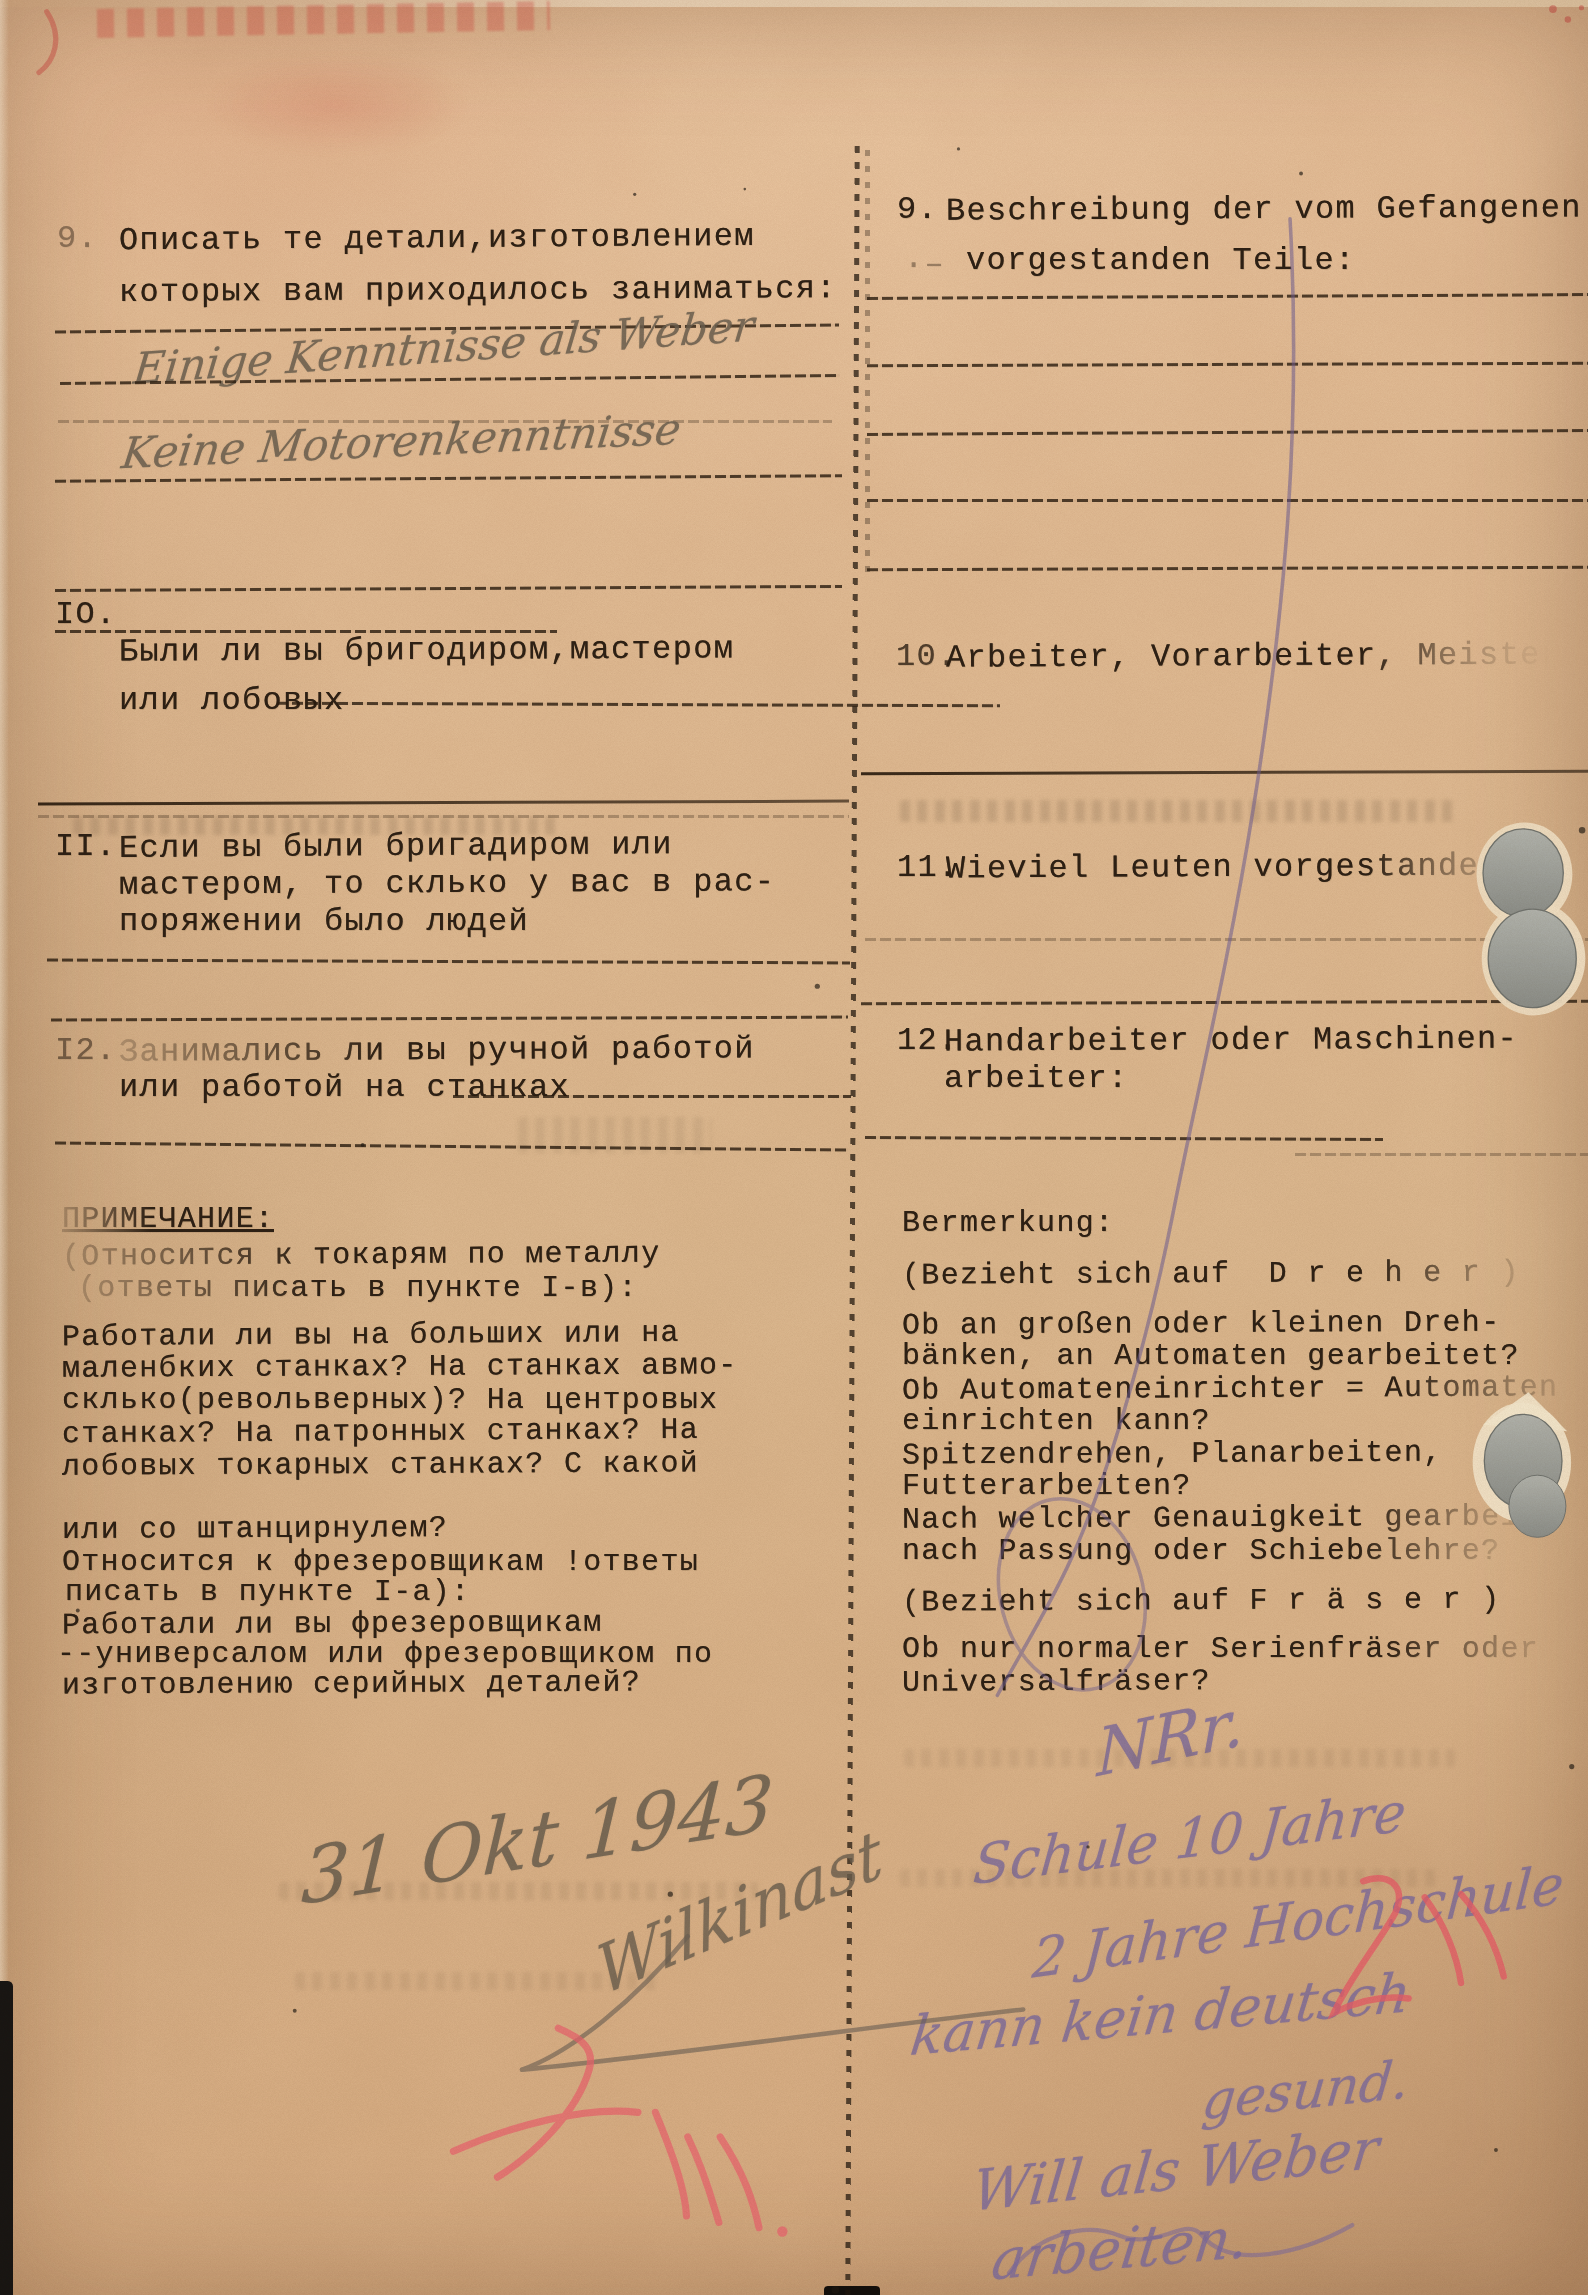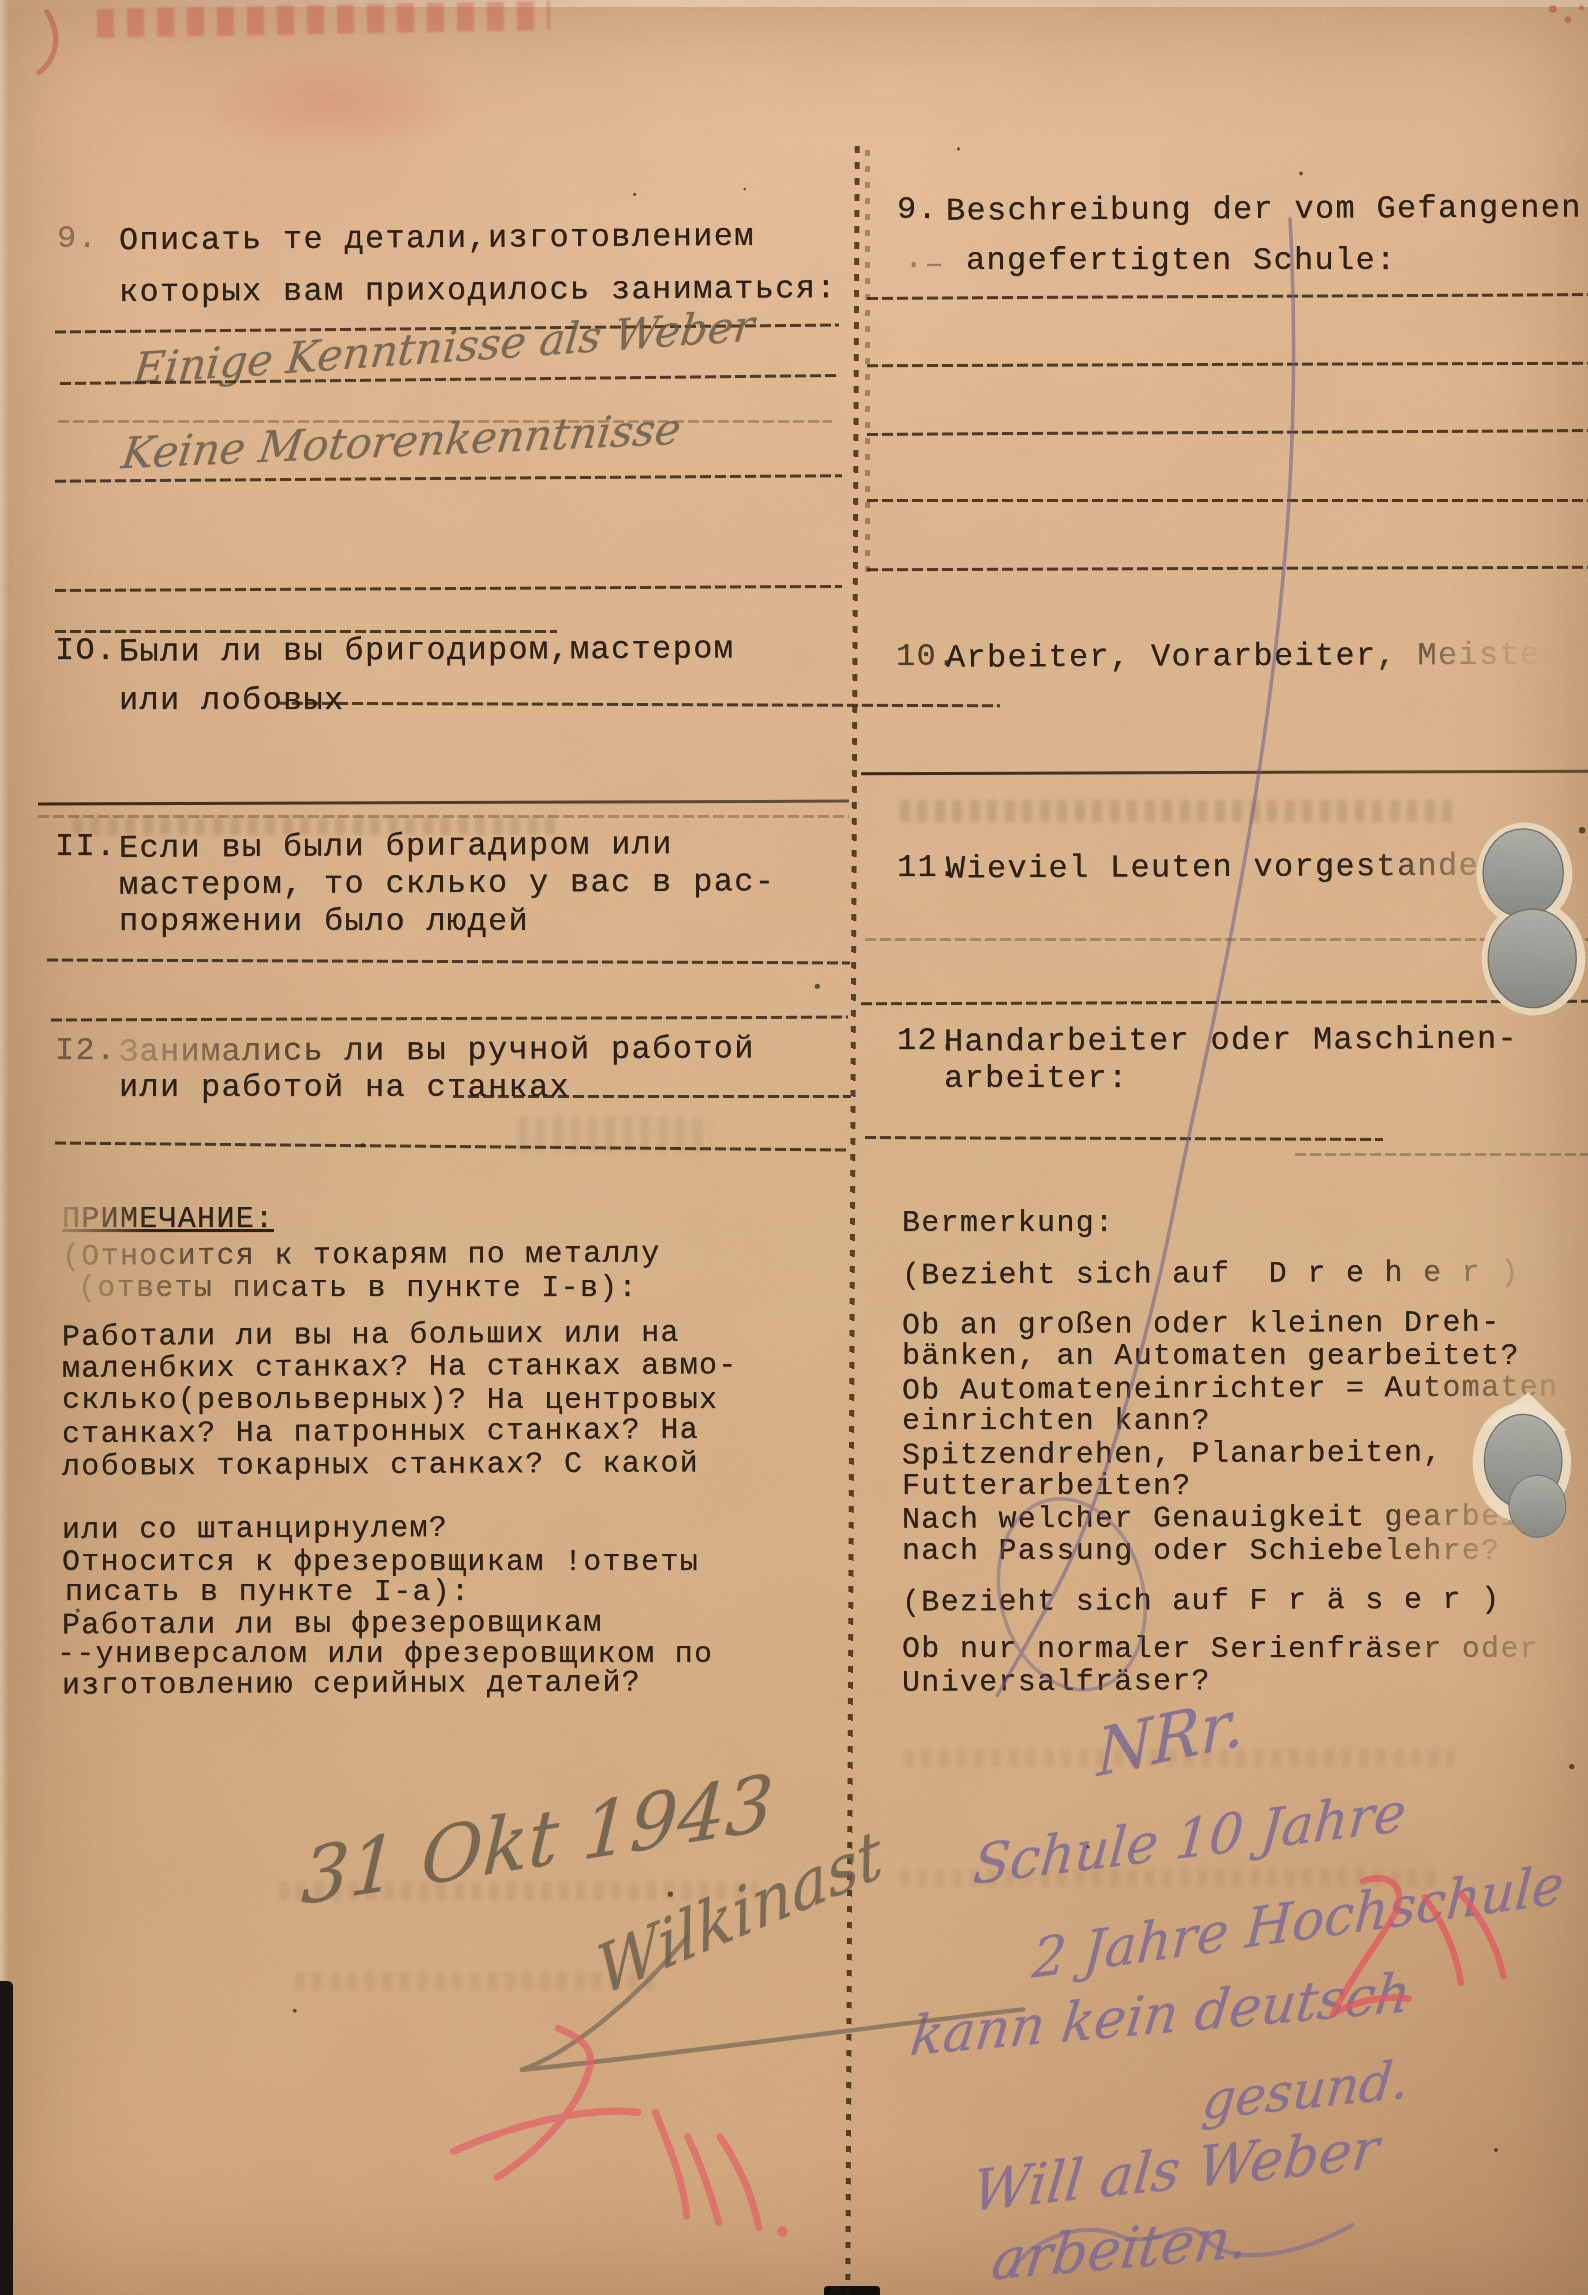--- a/index.html
+++ b/index.html
@@ -69,21 +69,21 @@
 
   <div class="rule" style="left:55px;top:327px;width:784px;transform:rotate(-.5deg);"></div>
   <div class="hw" style="left:133px;top:322px;font-size:43px;transform:rotate(-4deg) skewX(-10deg);">Einige Kenntnisse als Weber</div>
   <div class="rule" style="left:60px;top:378px;width:780px;transform:rotate(-.6deg);"></div>
   <div class="rule faint" style="left:58px;top:420px;width:774px;"></div>
   <div class="hw" style="left:122px;top:416px;font-size:43px;transform:rotate(-2.5deg) skewX(-10deg);">Keine Motorenkenntnisse</div>
   <div class="rule" style="left:55px;top:477px;width:787px;transform:rotate(-.4deg);"></div>
   <div class="rule" style="left:55px;top:587px;width:787px;transform:rotate(-.3deg);"></div>
   <div class="rule" style="left:55px;top:630px;width:502px;"></div>
 
-  <div class="tw q" style="left:55px;top:632px;">IO.</div>
+  <div class="tw q" style="left:55px;top:596px;">IO.</div>
   <div class="tw q" style="left:119px;top:632px;transform:rotate(-.3deg);">Были ли вы бригодиром,мастером</div>
   <div class="tw q" style="left:119px;top:682px;">или лобовых</div>
   <div class="rule" style="left:277px;top:703px;width:723px;transform:rotate(.2deg);"></div>
 
   <div class="rule solid" style="left:38px;top:801px;width:811px;transform:rotate(-.2deg);"></div>
   <div class="rule faint" style="left:38px;top:815px;width:811px;"></div>
   <div class="ghost" style="left:73px;top:817px;width:483px;"></div>
 
   <div class="tw q" style="left:55px;top:828px;">II.</div>
   <div class="tw q" style="left:119px;top:828px;transform:rotate(-.4deg);">Если вы были бригадиром или</div>
@@ -115,21 +115,21 @@
   <div class="tw nt" style="left:62px;top:1667px;transform:rotate(-.3deg);">изготовлению серийных деталей?</div>
 
   <div class="hw" style="left:299px;top:1795px;font-size:76px;transform:rotate(-9deg) skewX(-12deg);">31 Okt 1943</div>
   <div class="ghost" style="left:279px;top:1882px;width:479px;opacity:.35;"></div>
   <div class="ghost" style="left:295px;top:1972px;width:363px;opacity:.3;"></div>
   <div class="hw" style="left:586px;top:1875px;font-size:65px;transform:rotate(-23deg) skewX(-14deg);opacity:.8;">Wilkinast</div>
 
   <div class="tw q" style="left:897px;top:191px;">9.</div>
   <div class="tw q" style="left:946px;top:191px;transform:rotate(-.3deg);">Beschreibung der vom Gefangenen</div>
   <div class="tw q" style="left:904px;top:246px;opacity:.4;">·–</div>
-  <div class="tw q" style="left:966px;top:242px;">angefertigten Schule:</div>
+  <div class="tw q" style="left:966px;top:242px;">vorgestanden Teile:</div>
 
   <div class="rule" style="left:867px;top:295px;width:722px;transform:rotate(-.3deg);"></div>
   <div class="rule" style="left:867px;top:363px;width:722px;transform:rotate(-.2deg);"></div>
   <div class="rule" style="left:867px;top:431px;width:722px;transform:rotate(-.3deg);"></div>
   <div class="rule" style="left:867px;top:499px;width:722px;"></div>
   <div class="rule" style="left:867px;top:567px;width:722px;transform:rotate(-.2deg);"></div>
 
   <div class="tw q" style="left:896px;top:638px;opacity:.8;">10.</div>
   <div class="tw q fr" style="left:946px;top:638px;transform:rotate(-.3deg);">Arbeiter, Vorarbeiter, Meister</div>
 

